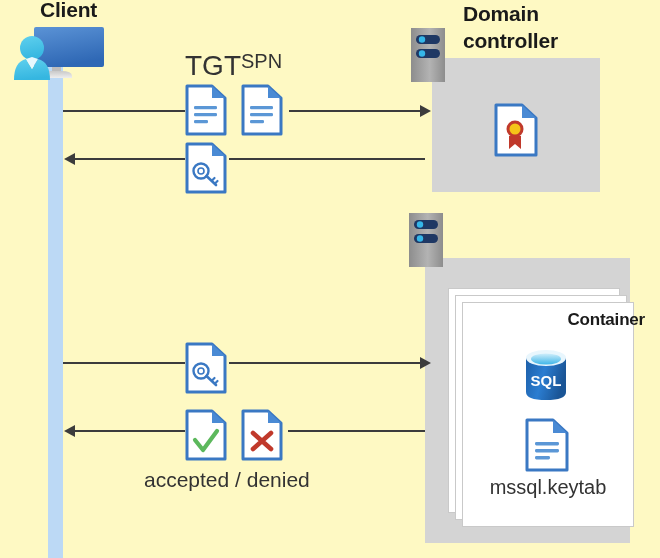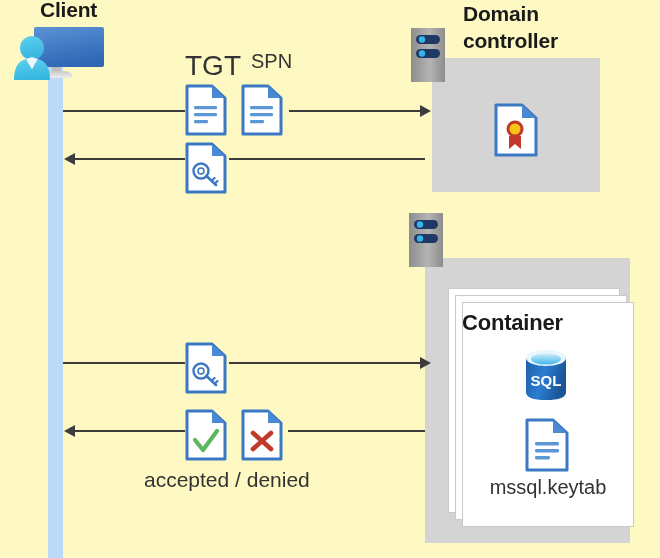--- a/index.html
+++ b/index.html
@@ -149,21 +149,21 @@
       <rect x="5" y="21" width="24" height="9" rx="4.5" fill="#1f3864"></rect>
       <circle cx="11" cy="25.5" r="3.2" fill="#35b6e8"></circle>
     </svg>
   </div>
 
 
   <div class="abs card" style="left:448px; top:288px; width:172px; height:225px;"></div>
   <div class="abs card" style="left:455px; top:295px; width:172px; height:225px;"></div>
   <div class="abs card" style="left:462px; top:302px; width:172px; height:225px;"></div>
 
-  <div class="abs title-bold" style="left:462px; top:310px; width:183px; text-align:left; font-size:22px;">Container</div>
+  <div class="abs title-bold" style="left:462px; top:310px; width:183px; text-align:right; font-size:17px;">Container</div>
 
   <div class="abs" style="left:522px; top:348px; width:48px; height:54px;">
     <svg width="48" height="54" viewBox="0 0 48 54">
       <defs>
         <linearGradient id="sqlBody" x1="0" y1="0" x2="1" y2="0.3">
           <stop offset="0%" stop-color="#1d5fa8"></stop>
           <stop offset="50%" stop-color="#2b7dd1"></stop>
           <stop offset="100%" stop-color="#1a5596"></stop>
         </linearGradient>
         <linearGradient id="sqlTop" x1="0" y1="0" x2="0" y2="1">
@@ -188,21 +188,21 @@
     </svg>
   </div>
 
   <div class="abs label-plain" style="left:462px; top:476px; width:172px; text-align:center; font-size:20px;">mssql.keytab</div>
 
   <div class="abs arrow-line" style="left:63px; top:110px; width:122px;"></div>
   <div class="abs arrow-line" style="left:289px; top:110px; width:132px;"></div>
   <div class="abs arrow-head right" style="left:420px; top:105px;"></div>
 
   <div class="abs label-plain" style="left:185px; top:50px; font-size:28px;">TGT</div>
-  <div class="abs label-plain" style="left:241px; top:50px; font-size:20px;margin-left:10px;">SPN</div>
+  <div class="abs label-plain" style="left:241px; top:50px; font-size:20px;">SPN</div>
 
   <div class="abs doc-icon" style="left:185px; top:84px; width:42px; height:52px;">
     <svg width="42" height="52" viewBox="0 0 42 52">
       <path d="M2 2 H27 L40 14 V50 H2 Z" fill="#ffffff" stroke="#3a78c3" stroke-width="3" stroke-linejoin="round"></path>
       <path d="M27 2 L40 14 H27 Z" fill="#4a8ad4"></path>
       <rect x="9" y="22" width="23" height="3.2" rx="1.3" fill="#5b97d6"></rect>
       <rect x="9" y="29" width="23" height="3.2" rx="1.3" fill="#5b97d6"></rect>
       <rect x="9" y="36" width="14" height="3.2" rx="1.3" fill="#5b97d6"></rect>
     </svg>
   </div>

